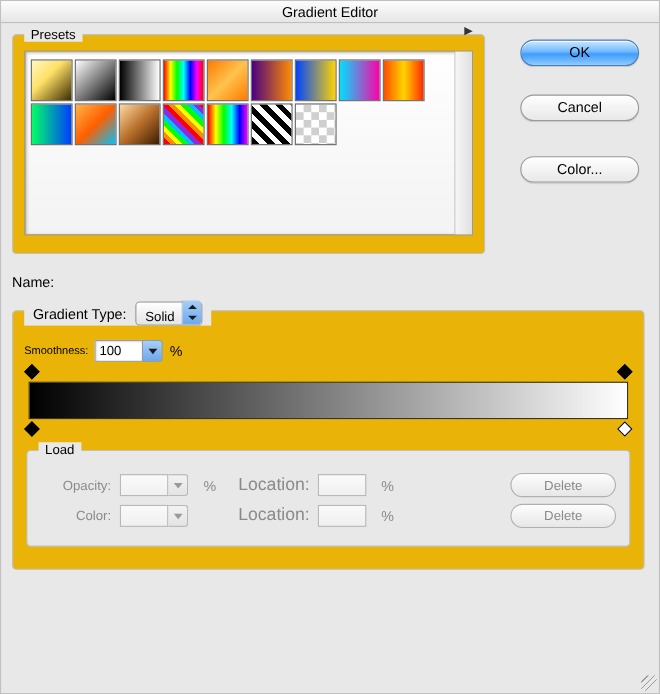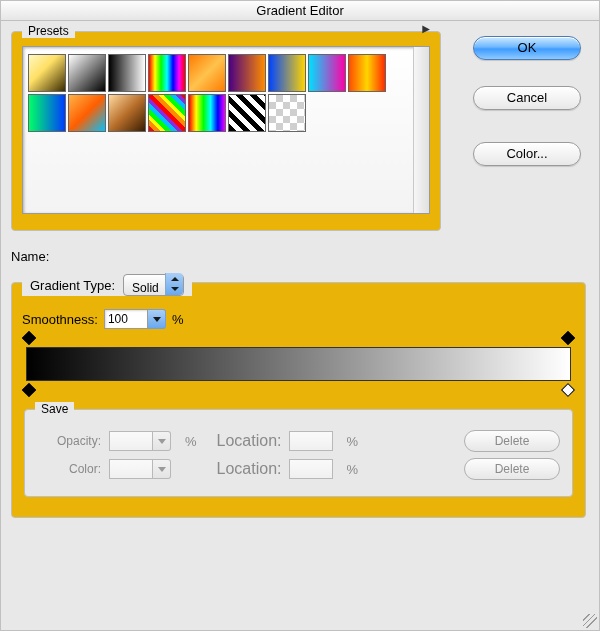--- a/index.html
+++ b/index.html
@@ -293,21 +293,21 @@
     <div class="group group-gradient">
       <div class="legend-inline">
         <span>Gradient Type:</span>
         <span class="select-like">
           <span>Solid</span>
           <span class="select-arrows"></span>
         </span>
       </div>
 
       <div class="gtype-row" style="margin-top:12px;">
-        <span style="font-size:13px;margin-right:6px;">Smoothness:</span>
+        <span style="font-size:10px;margin-right:6px;">Smoothness:</span>
         <span class="small-drop">
           <input class="small-input" value="100" style="">
           <span class="small-drop-btn"></span>
         </span>
         <span class="pct">%</span>
       </div>
 
       <div class="gradient-bar-wrap">
         <div class="op-stop" style="left:-4px;">
             <div class="stop-diamond"></div>
@@ -318,21 +318,21 @@
         <div class="gradient-bar"></div>
         <div class="col-stop" style="left:-4px;">
             <div class="stop-diamond" style="background:#000"></div>
           </div>
         <div class="col-stop" style="right:-4px;">
             <div class="stop-diamond" style="background:#fff"></div>
           </div>
       </div>
 
       <div class="stops-group">
-        <div class="legend" style="top:-8px;left:10px;position:absolute;background:#e8e8e8;padding:0 6px;">Save</div>
+        <div class="legend" style="top:-8px;left:10px;position:absolute;background:#e8e8e8;padding:0 6px;">Load</div>
 
         <div class="stops-row">
           <span class="lbl">Opacity:</span>
           <span class="small-drop">
             <span class="readonly-box"></span>
             <span class="readonly-drop"></span>
           </span>
           <span class="pct">%</span>
           <span class="lbl2">Location:</span>
           <span class="readonly-box"></span>

